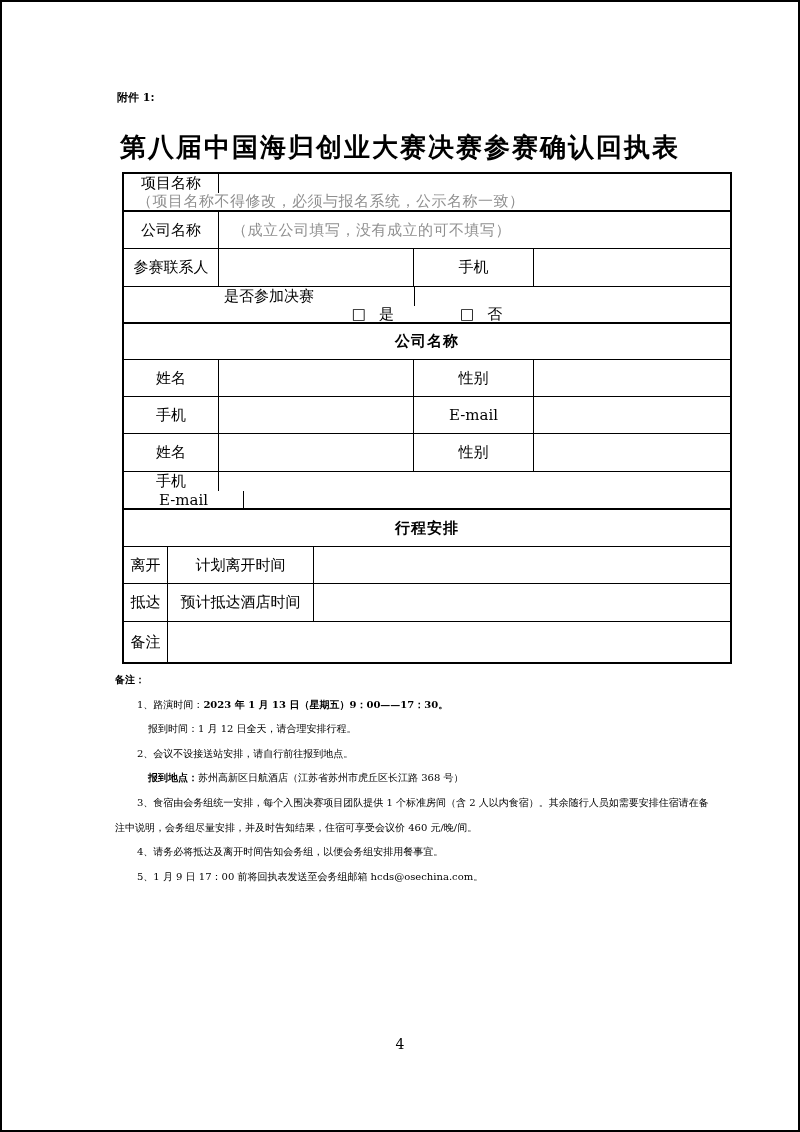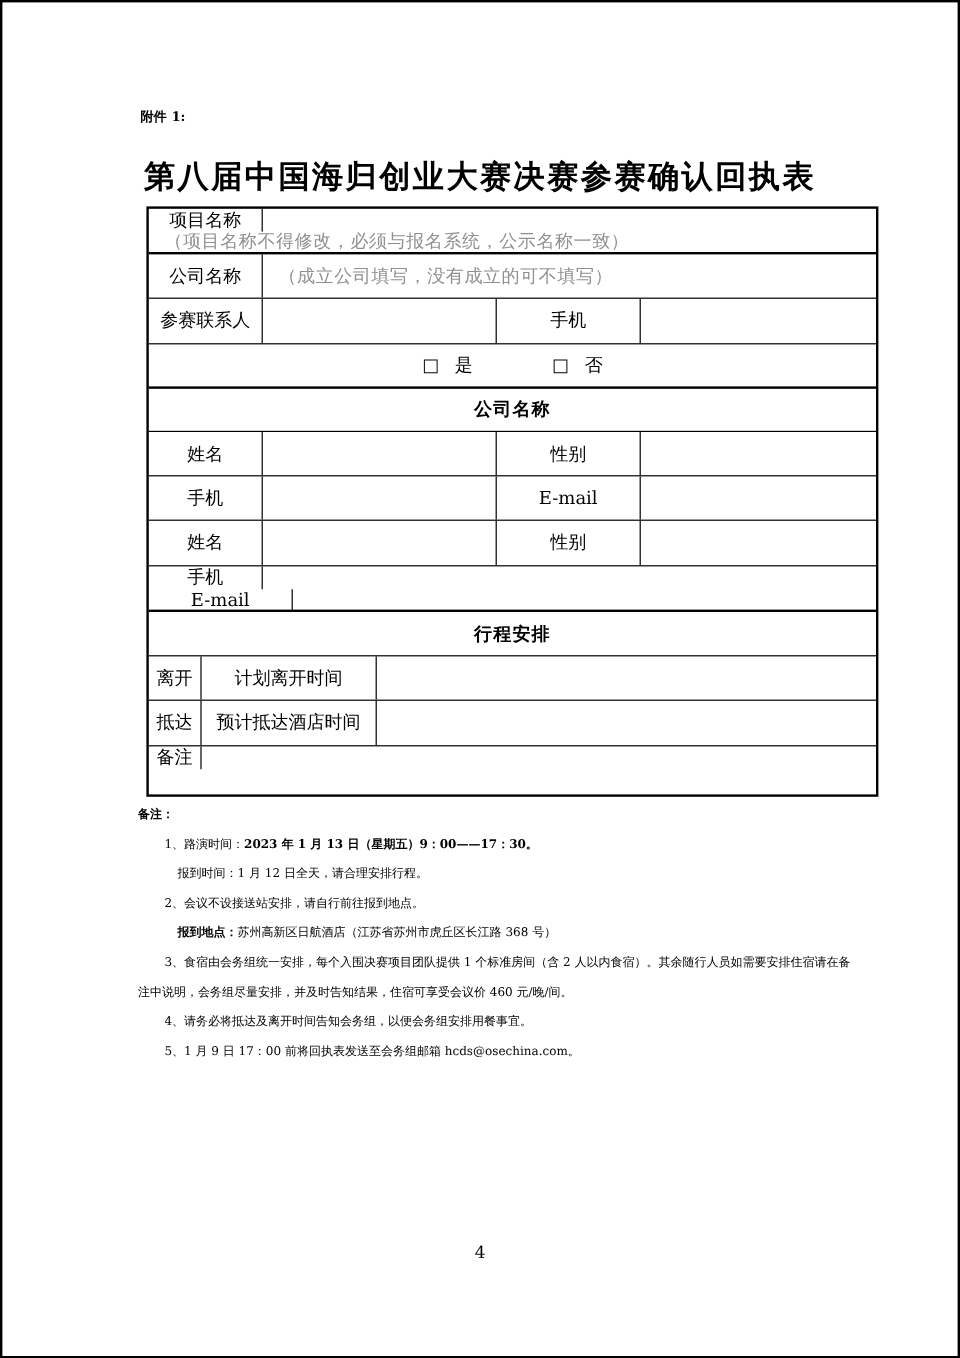--- a/index.html
+++ b/index.html
@@ -26,21 +26,21 @@
     font-size: 26px; font-weight: bold; letter-spacing: 2px;
   }
   
   .ftable {
     position: absolute; left: 120px; top: 170px; width: 610px;
     border: 2px solid #000;
     font-size: 15px;
   }
   .frow { display: flex; align-items: stretch; border-bottom: 1px solid #000; }
   .frow.thick { border-bottom-width: 2px; flex-direction: column; }
-  .frow.last { border-bottom: none; flex-direction: column; }
+  .frow.last { border-bottom: none; }
   .cell {
     border-right: 1px solid #000;
     display: flex; align-items: center; justify-content: center;
     overflow: hidden;
   }
   .cell.nr { border-right: none; }
   .cell.left { justify-content: flex-start; padding-left: 13px; }
   .h38 { height: 38px; } .h37 { height: 37px; } .h36 { height: 36px; } .h40 { height: 40px; }
   .w95  { width: 95px; flex: none; }
   .w195 { width: 195px; flex: none; }
@@ -91,20 +91,21 @@
     </div>
 
     <div class="frow h38">
       <div class="cell w95">参赛联系人</div>
       <div class="cell w195"></div>
       <div class="cell w120">手机</div>
       <div class="cell nr grow"></div>
     </div>
 
     <div class="frow thick h37">
+      <div class="cell w291">是否参加决赛</div>
       <div class="cell nr grow">
         <div class="checkbox-group">
           <div class="checkbox-opt">
             <span class="checkbox-box">□</span>
             <span>是</span>
           </div>
           <div class="checkbox-opt">
             <span class="checkbox-box">□</span>
             <span>否</span>
           </div>

